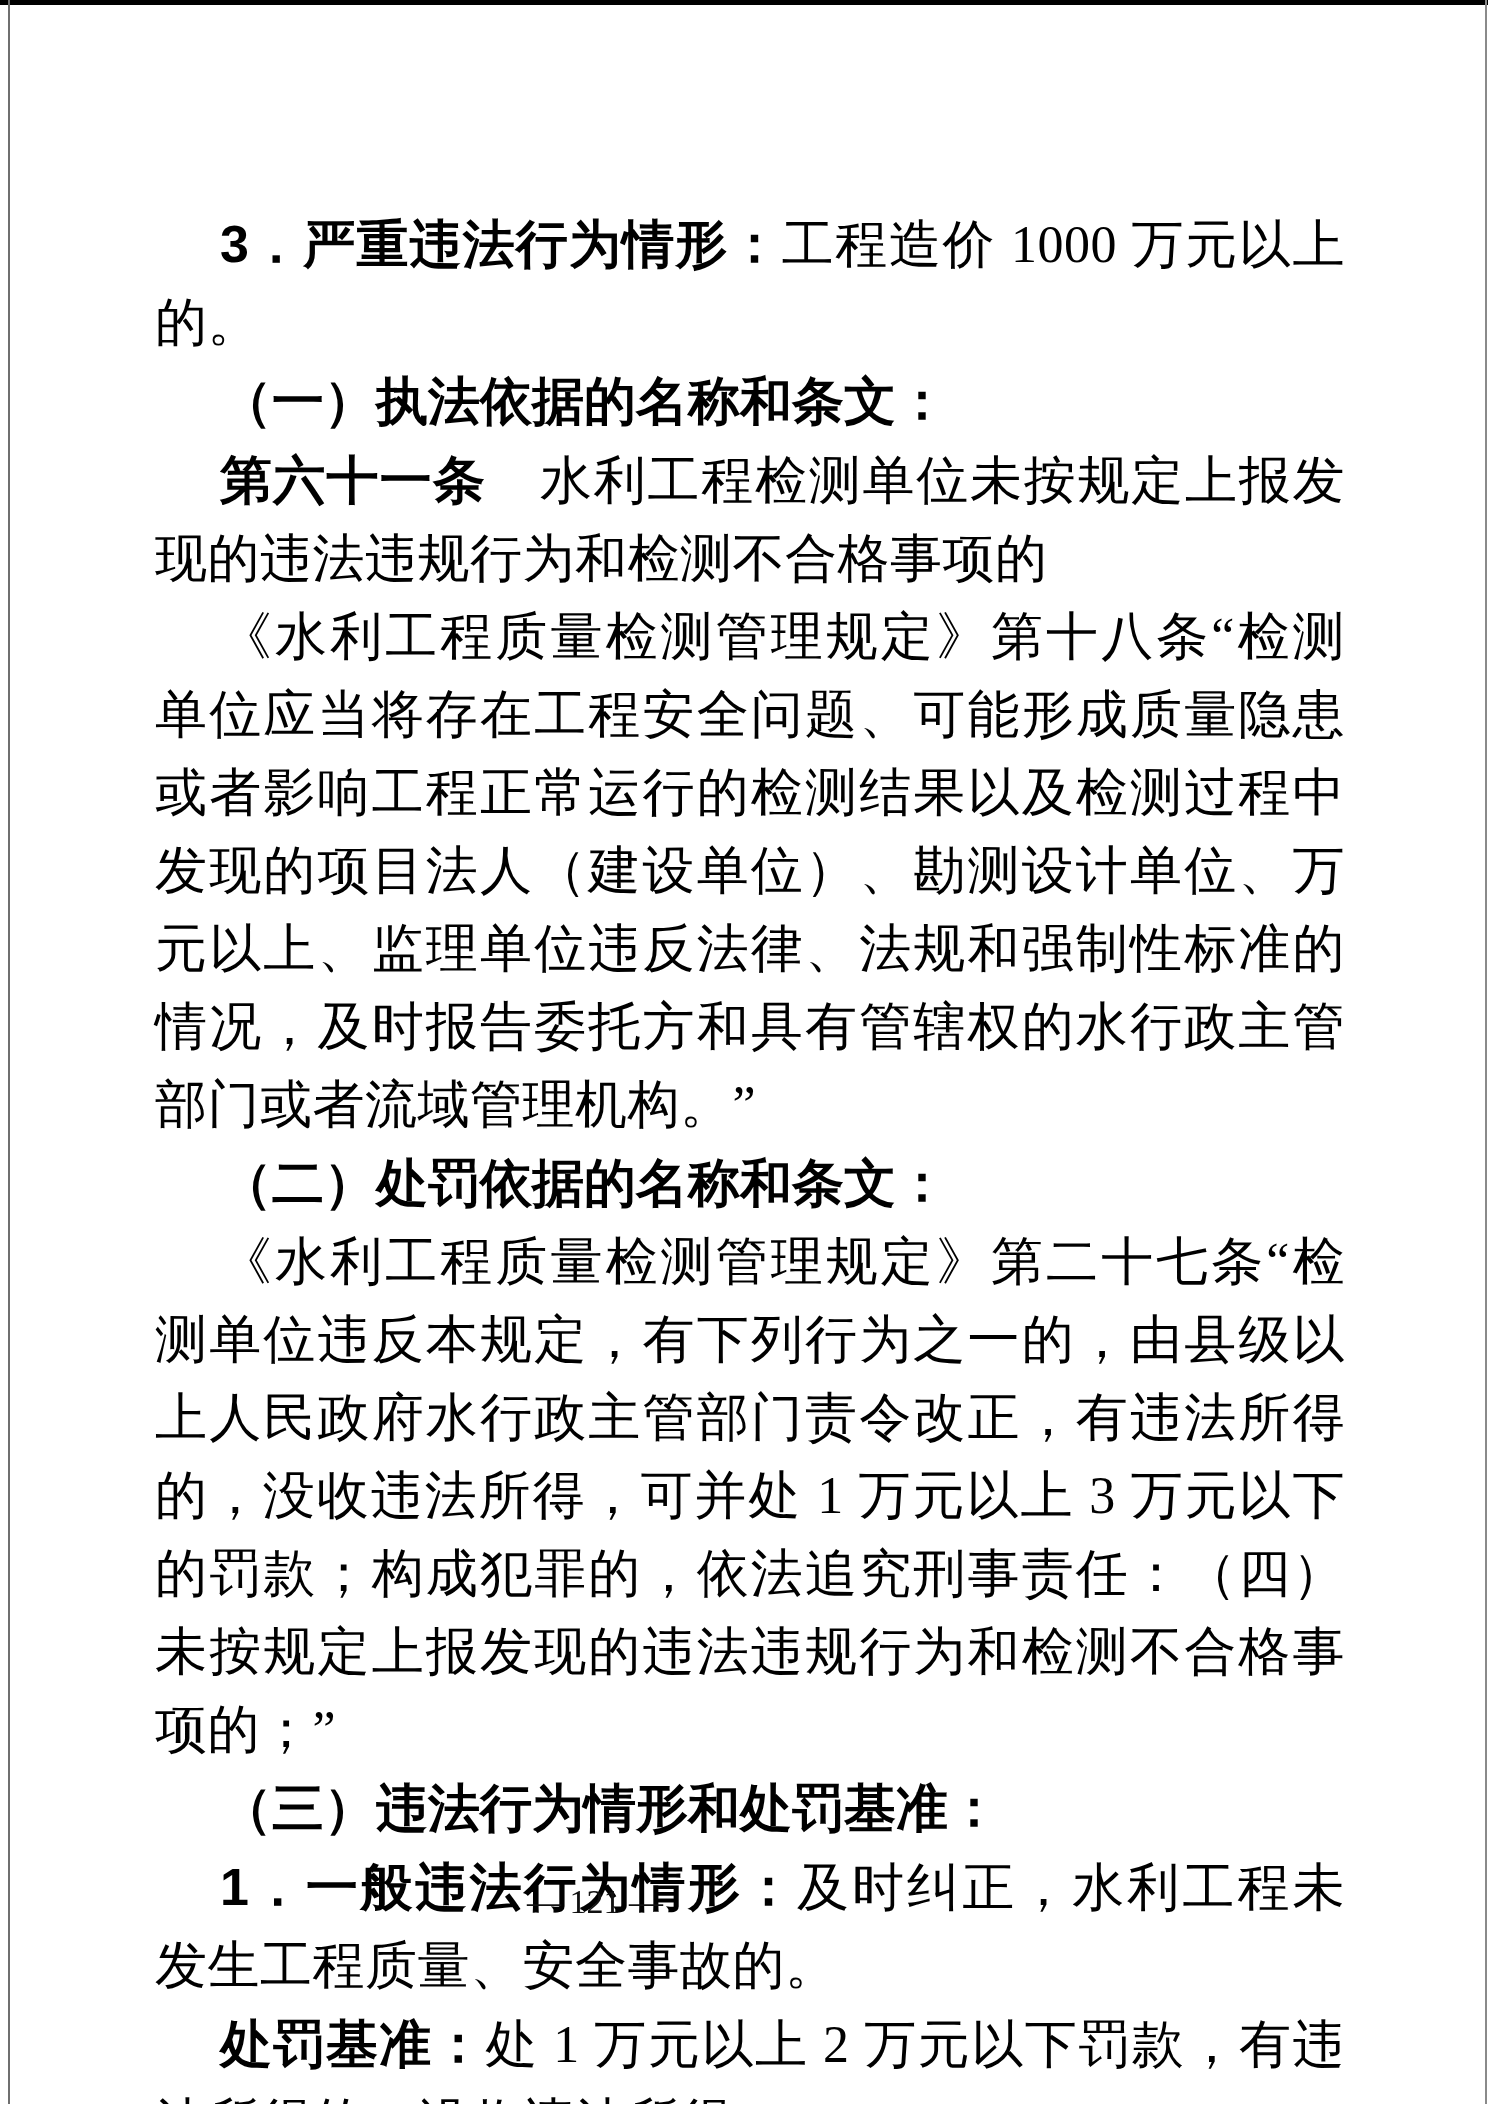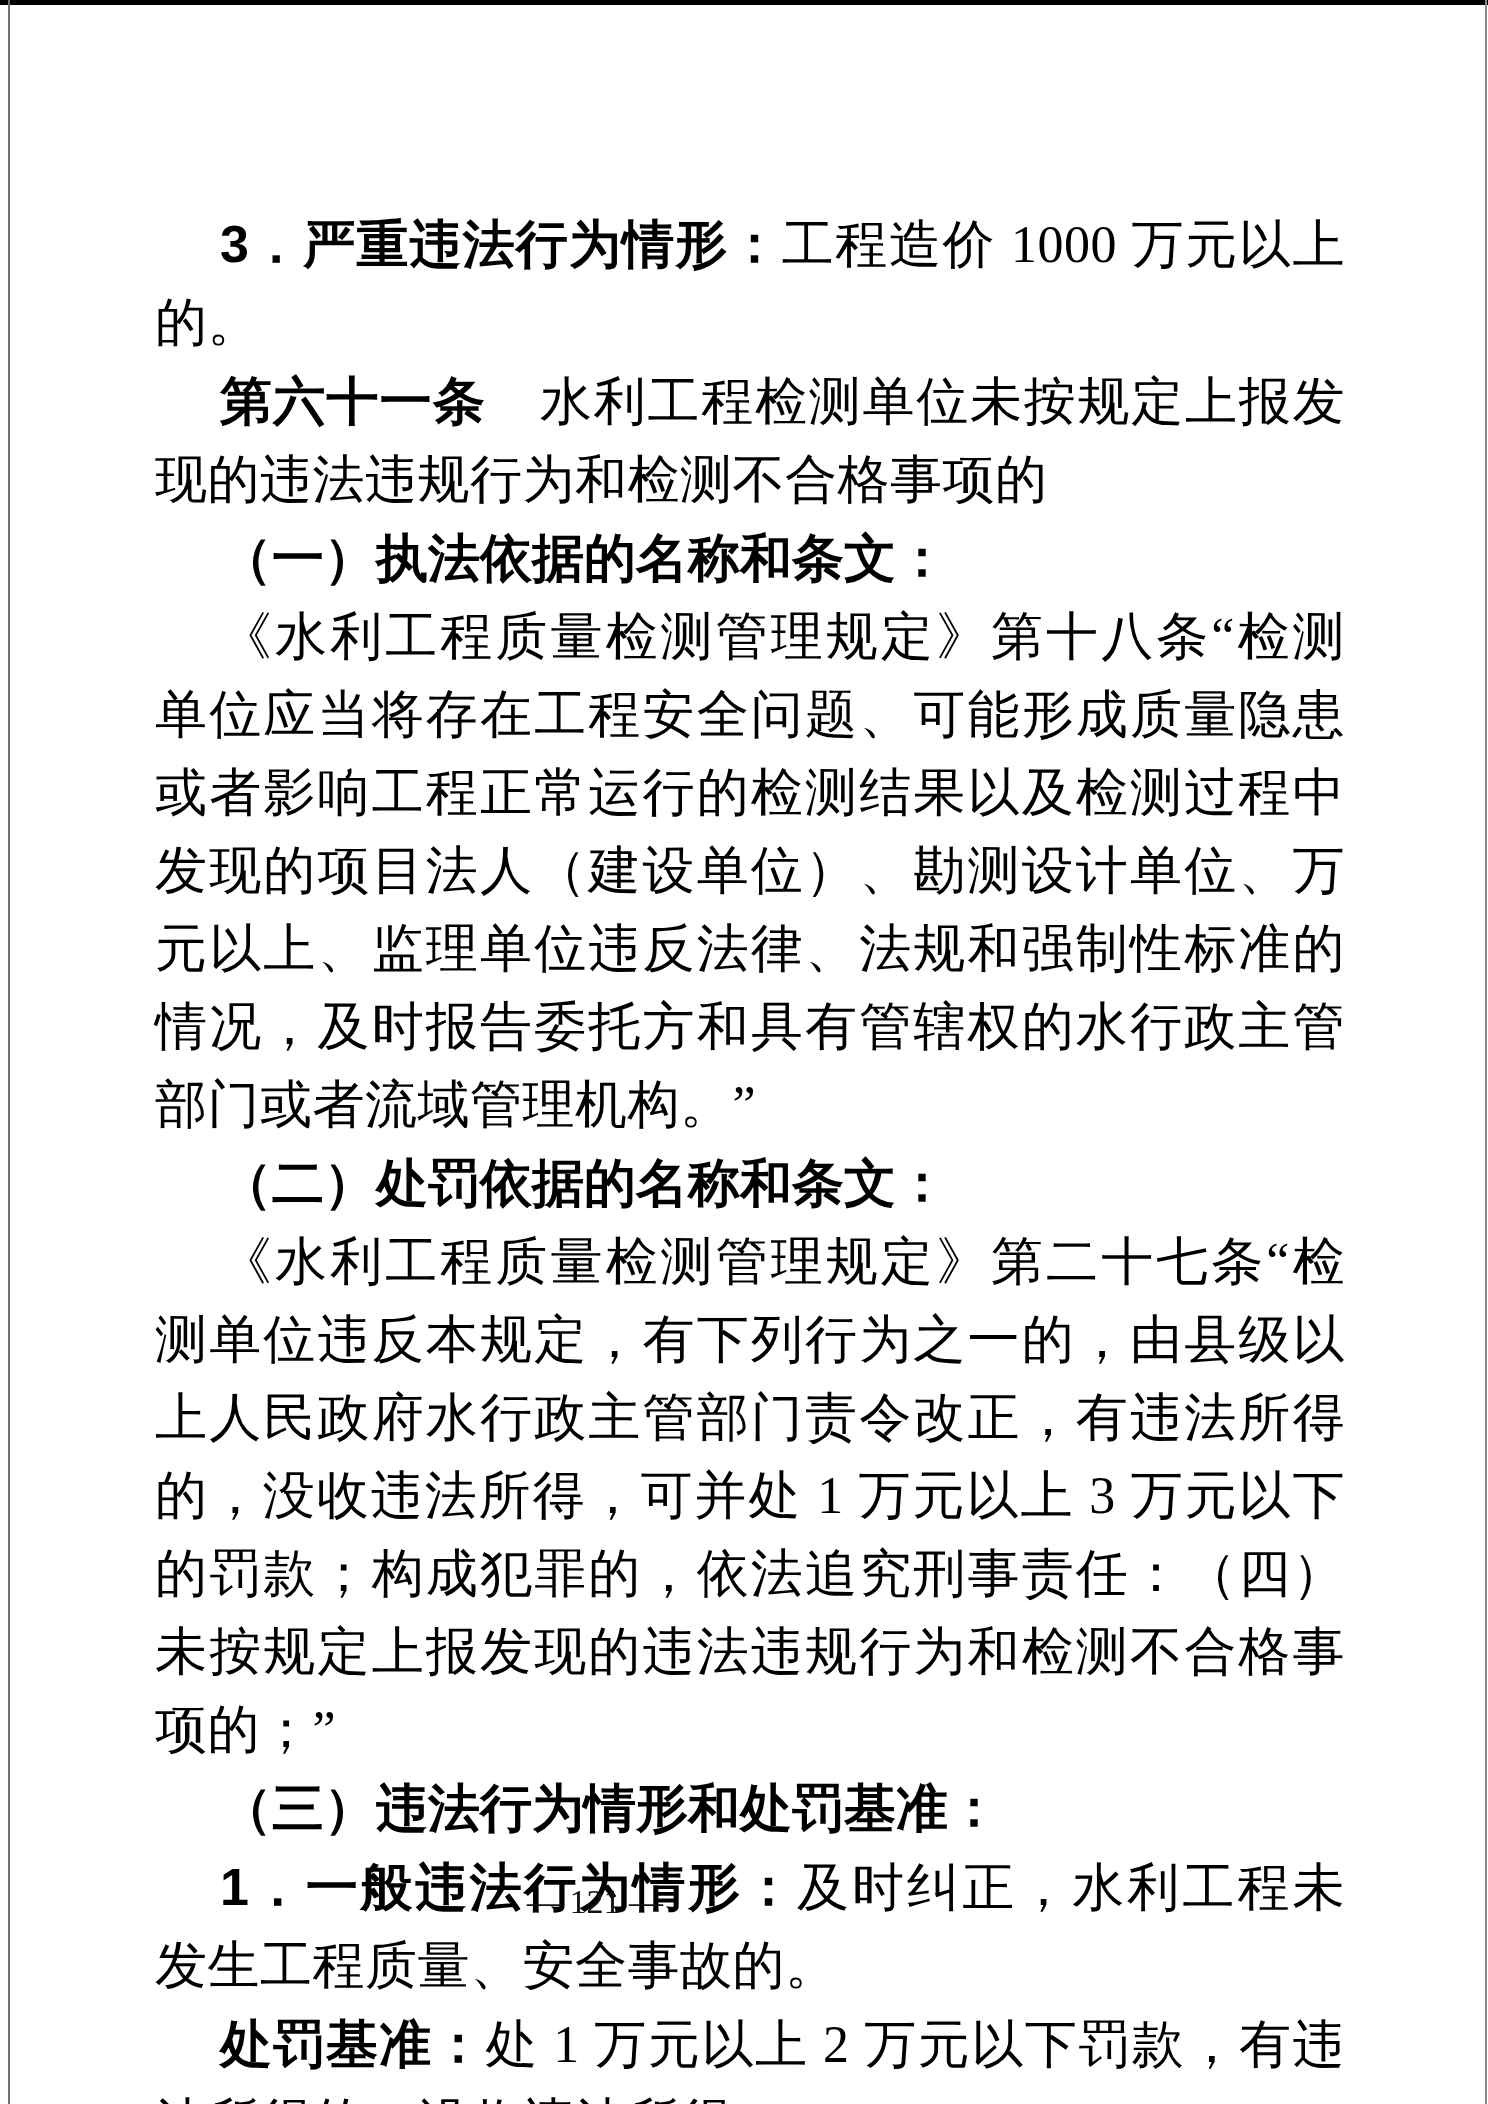--- a/index.html
+++ b/index.html
@@ -70,22 +70,22 @@
 </style>
 </head>
 <body>
 
 <div class="page-top-border"></div>
 <div class="page-left-edge"></div>
 <div class="page-right-edge"></div>
 
 <div class="doc-body">
     <p><span class="lead-bold">3．严重违法行为情形：</span><span>工程造价 1000 万元以上的。</span></p>
+    <p><span class="lead-bold">（一）执法依据的名称和条文：</span></p>
     <p><span class="lead-bold">第六十一条</span><span>　水利工程检测单位未按规定上报发现的违法违规行为和检测不合格事项的</span></p>
-    <p><span class="lead-bold">（一）执法依据的名称和条文：</span></p>
     <p><span>《水利工程质量检测管理规定》第十八条“检测单位应当将存在工程安全问题、可能形成质量隐患或者影响工程正常运行的检测结果以及检测过程中发现的项目法人（建设单位）、勘测设计单位、万元以上、监理单位违反法律、法规和强制性标准的情况，及时报告委托方和具有管辖权的水行政主管部门或者流域管理机构。”</span></p>
     <p><span class="lead-bold">（二）处罚依据的名称和条文：</span></p>
     <p><span>《水利工程质量检测管理规定》第二十七条“检测单位违反本规定，有下列行为之一的，由县级以上人民政府水行政主管部门责令改正，有违法所得的，没收违法所得，可并处 1 万元以上 3 万元以下的罚款；构成犯罪的，依法追究刑事责任：（四）未按规定上报发现的违法违规行为和检测不合格事项的；”</span></p>
     <p><span class="lead-bold">（三）违法行为情形和处罚基准：</span></p>
     <p><span class="lead-bold">1．一般违法行为情形：</span><span>及时纠正，水利工程未发生工程质量、安全事故的。</span></p>
     <p><span class="lead-bold">处罚基准：</span><span>处 1 万元以上 2 万元以下罚款，有违法所得的，没收违法所得。</span></p>
   </div>
 
 <div class="page-footer">— 121 —</div>
 

